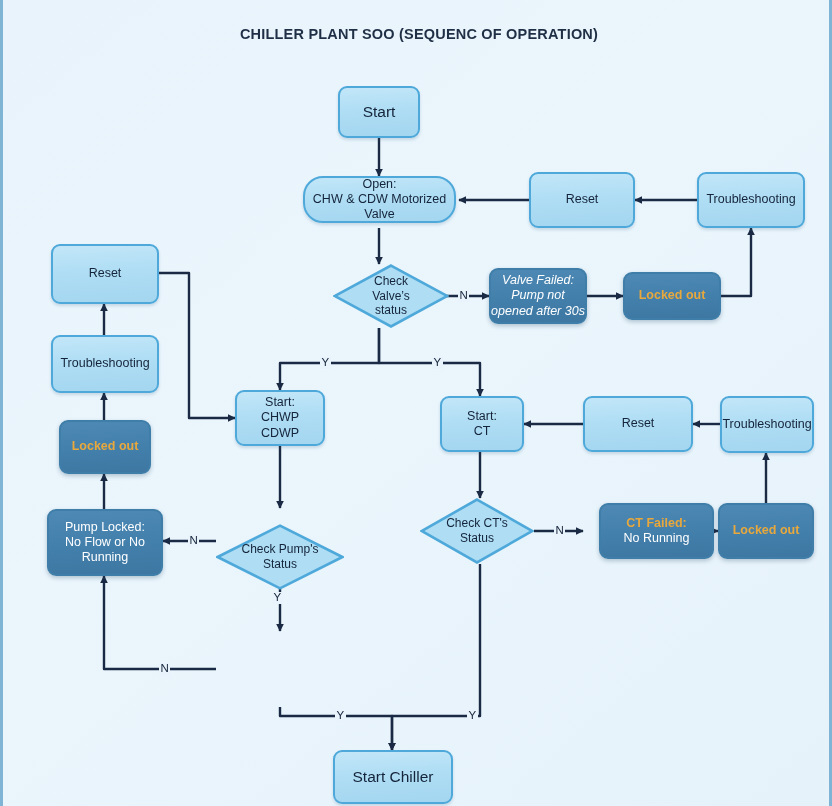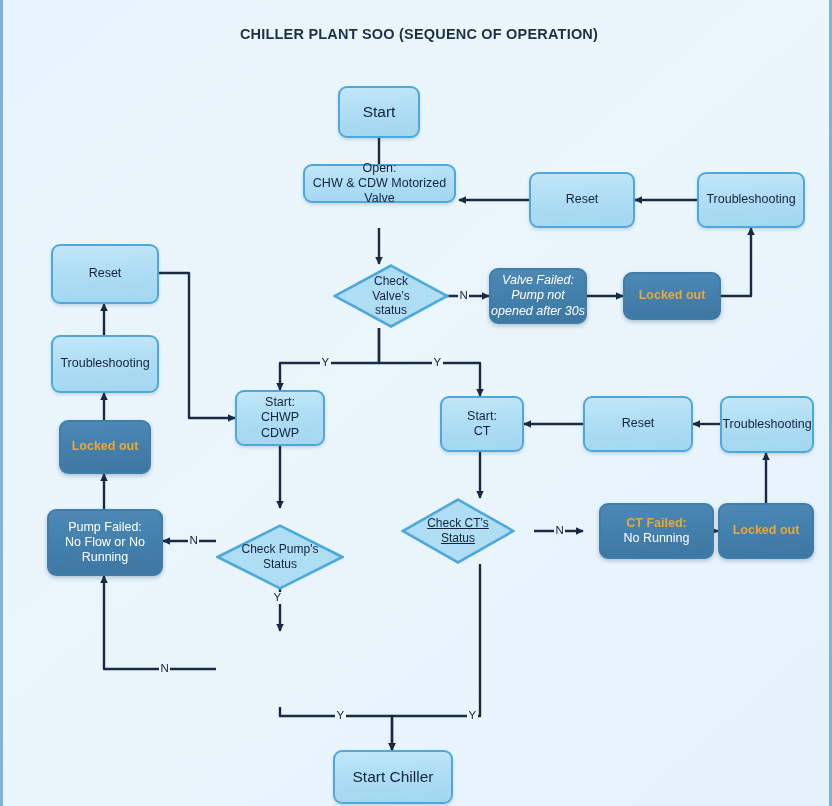--- a/index.html
+++ b/index.html
@@ -162,21 +162,21 @@
       <path d="M277,707 L277,716 L389,716 L389,750"></path>
 
       <path d="M477,564 L477,716 L389,716 L389,750"></path>
     </g>
   </svg>
 
   <div class="node box big" style="left:335px; top:86px; width:82px; height:52px;">
     <span>Start</span>
   </div>
 
-  <div class="node box" style="left:300px; top:164px; width:153px; height:39px;">
+  <div class="node box" style="left:300px; top:176px; width:153px; height:47px;border-radius:20px;">
     <span>
       <span>Open:</span><br>
       <span>CHW &amp; CDW Motorized Valve</span>
     </span>
   </div>
 
   <div class="node box" style="left:526px; top:172px; width:106px; height:56px;">
     <span>Reset</span>
   </div>
 
@@ -222,21 +222,21 @@
   <div class="node box" style="left:232px; top:390px; width:90px; height:56px;">
     <span>
       <span>Start:</span><br>
       <span>CHWP</span><br>
       <span>CDWP</span>
     </span>
   </div>
 
   <div class="node box dark" style="left:44px; top:509px; width:116px; height:67px;">
     <span>
-      <span>Pump Failed:</span><br>
+      <span>Pump Locked:</span><br>
       <span>No Flow or No</span><br>
       <span>Running</span>
     </span>
   </div>
 
   <div class="node diamond" style="left:213px; top:524px; width:128px; height:66px;">
     <svg class="dia-shape" viewBox="0 0 128 66" preserveAspectRatio="none">
       <polygon points="64,1.6 126.4,33 64,64.4 1.6,33" fill="#aeddf4" stroke="#4ea9da" stroke-width="2.6"></polygon>
     </svg>
     <span class="dia-label">
@@ -254,21 +254,21 @@
   </div>
 
   <div class="node box" style="left:580px; top:396px; width:110px; height:56px;">
     <span>Reset</span>
   </div>
 
   <div class="node box" style="left:717px; top:396px; width:94px; height:57px;">
     <span>Troubleshooting</span>
   </div>
 
-  <div class="node diamond" style="left:398px; top:498px; width:114px; height:66px;text-decoration:underline;">
+  <div class="node diamond" style="left:417px; top:498px; width:114px; height:66px;">
     <svg class="dia-shape" viewBox="0 0 114 66" preserveAspectRatio="none">
       <polygon points="57,1.6 112.4,33 57,64.4 1.6,33" fill="#aeddf4" stroke="#4ea9da" stroke-width="2.6"></polygon>
     </svg>
     <span class="dia-label">
       <span>Check CT's</span><br>
       <span>Status</span>
     </span>
   </div>
 
   <div class="node box dark" style="left:596px; top:503px; width:115px; height:56px;">

